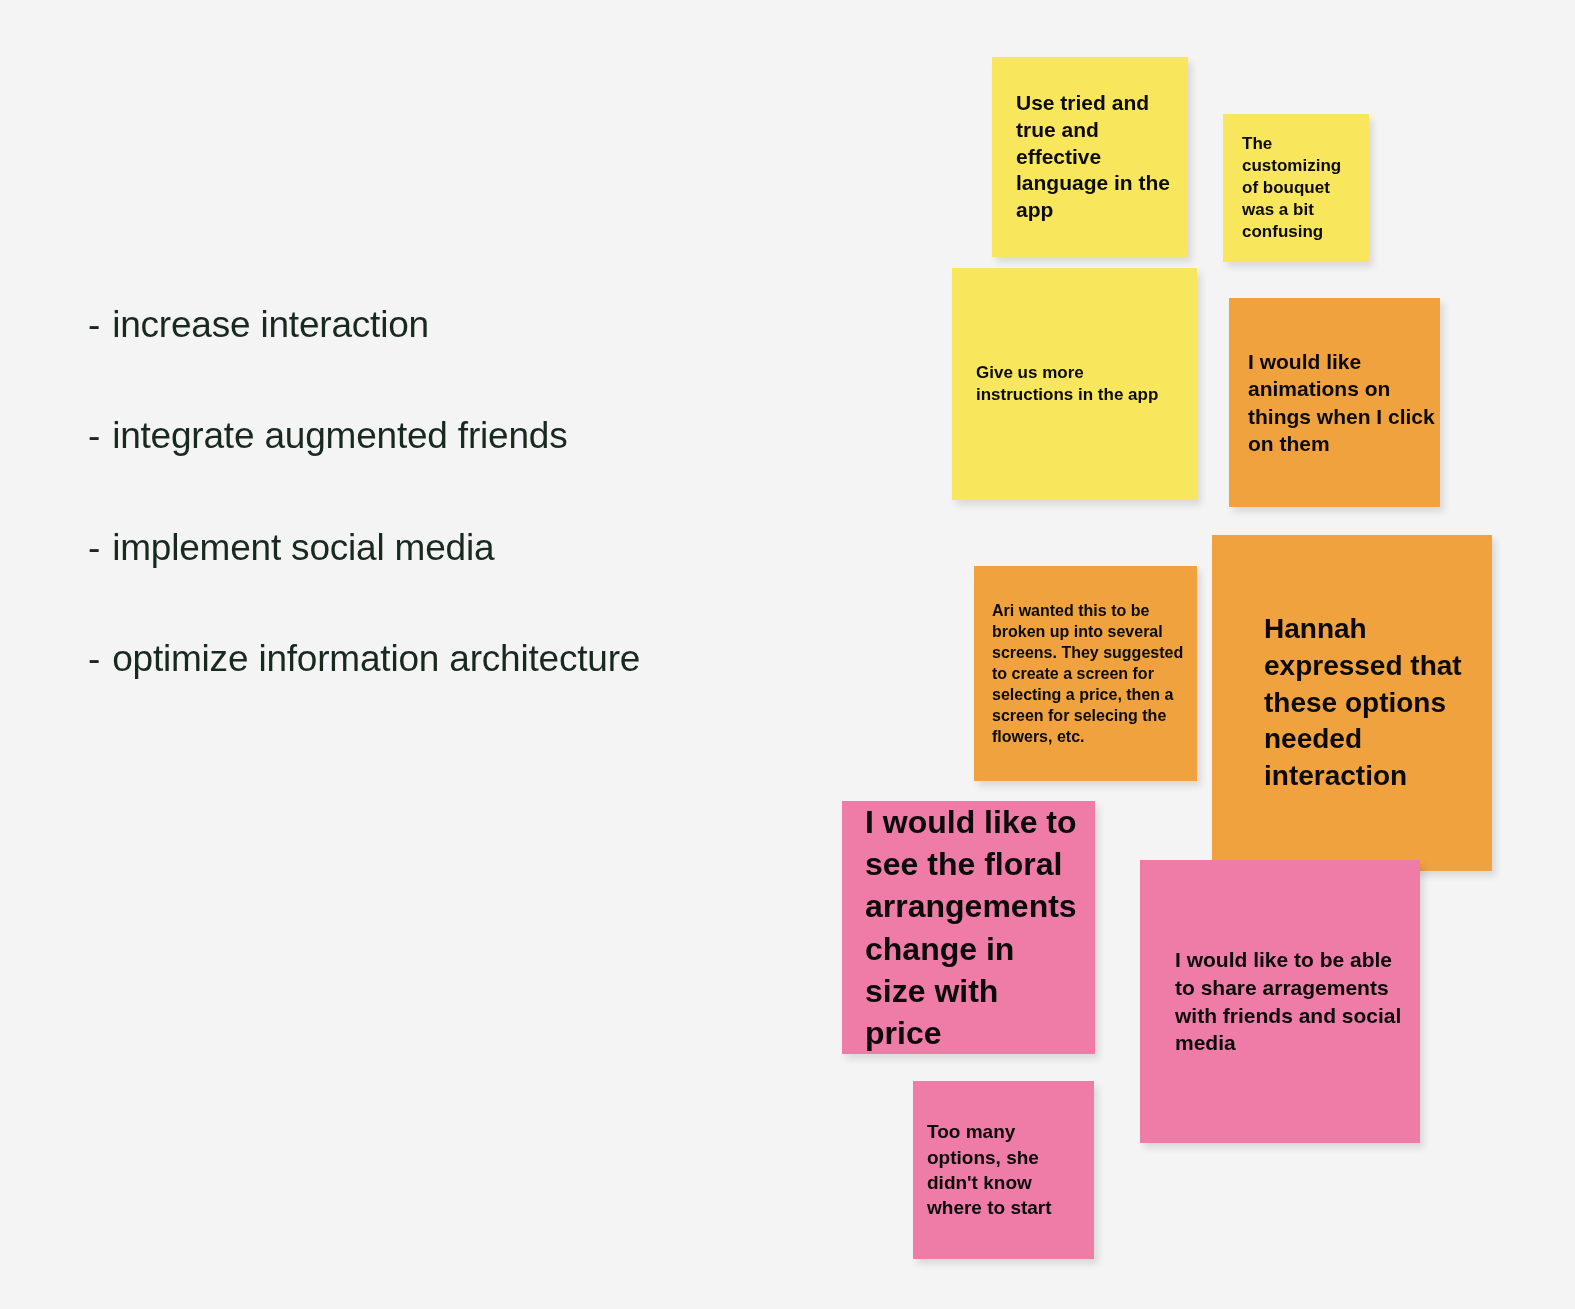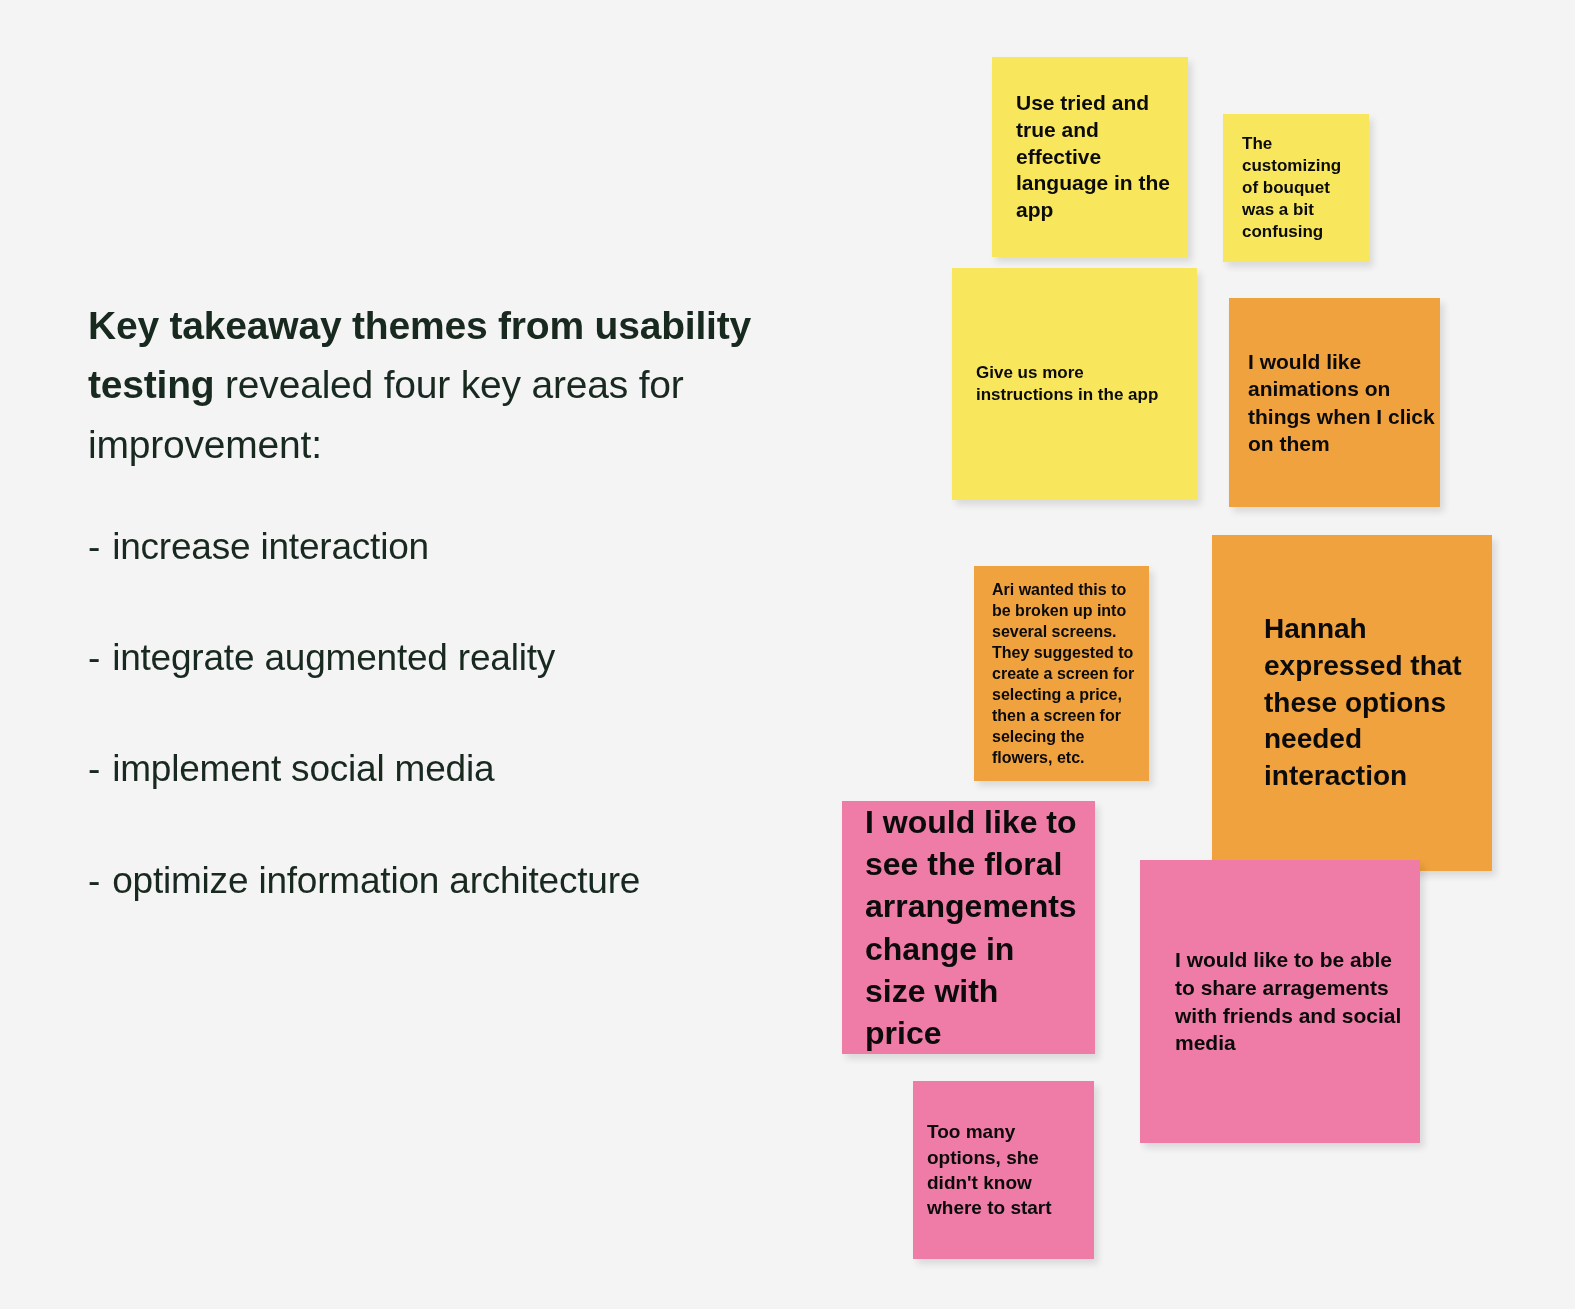--- a/index.html
+++ b/index.html
@@ -89,31 +89,29 @@
   .note.orange { background: #f0a23e; }
   .note.pink   { background: #ef7ca6; }
 </style>
 </head>
 <body style="background: rgb(244, 244, 244);">
 
 <div id="board">
 
   <div class="left-col">
 
-    <p class="headline"><span class="bold">Key takeaway themes from</span>
-      <span class="bold">usability testing</span><span> revealed four key areas for improvement:</span></p>
 
     <ul class="takeaway-list">
       <li class="takeaway-item">
         <span class="dash">-</span>
         <span class="takeaway-text">increase interaction</span>
       </li>
       <li class="takeaway-item">
         <span class="dash">-</span>
-        <span class="takeaway-text">integrate augmented reality</span>
+        <span class="takeaway-text">integrate augmented friends</span>
       </li>
       <li class="takeaway-item">
         <span class="dash">-</span>
         <span class="takeaway-text">implement social media</span>
       </li>
       <li class="takeaway-item">
         <span class="dash">-</span>
         <span class="takeaway-text">optimize information architecture</span>
       </li>
     </ul>
@@ -125,21 +123,21 @@
       </div>
       <div class="note yellow" style="left: 1196px; top: 114px; width: 146px; height: 148px; background: rgb(248, 231, 93); padding-left: 19px; padding-right: 15px; font-size: 17px; line-height: 1.3;">
         <span class="note-text">The customizing of bouquet was a bit confusing</span>
       </div>
       <div class="note yellow" style="left: 925px; top: 268px; width: 245px; height: 232px; background: rgb(248, 231, 93); padding-left: 24px; padding-right: 16px; font-size: 17px; line-height: 1.3;">
         <span class="note-text">Give us more instructions in the app</span>
       </div>
       <div class="note orange" style="left: 1229px; top: 298px; width: 211px; height: 209px; background: rgb(240, 162, 62); padding-left: 19px; font-size: 21px; line-height: 1.3;">
         <span class="note-text">I would like animations on things when I click on them</span>
       </div>
-      <div class="note orange" style="left: 974px; top: 566px; width: 175px; height: 215px; background: rgb(240, 162, 62); padding-left: 18px; padding-right: 12px; font-size: 16px; line-height: 1.32;">
+      <div class="note orange" style="left: 974px; top: 566px; width: 223px; height: 215px; background: rgb(240, 162, 62); padding-left: 18px; padding-right: 12px; font-size: 16px; line-height: 1.32;">
         <span class="note-text">Ari wanted this to be broken up into several screens. They suggested to create a screen for selecting a price, then a screen for selecing the flowers, etc.</span>
       </div>
       <div class="note orange" style="left: 1212px; top: 535px; width: 280px; height: 336px; background: rgb(240, 162, 62); padding-left: 52px; padding-right: 16px; font-size: 28px; line-height: 1.32;">
         <span class="note-text">Hannah expressed that these options needed interaction</span>
       </div>
       <div class="note pink" style="left: 842px; top: 801px; width: 253px; height: 253px; background: rgb(239, 124, 166); padding-left: 23px; padding-right: 14px; font-size: 32px; line-height: 1.32;">
         <span class="note-text">I would like to see the floral arrangements change in size with price</span>
       </div>
       <div class="note pink" style="left: 1140px; top: 860px; width: 280px; height: 283px; background: rgb(239, 124, 166); padding-left: 35px; padding-right: 18px; font-size: 21px; line-height: 1.33;">
         <span class="note-text">I would like to be able to share arragements with friends and social media</span>

